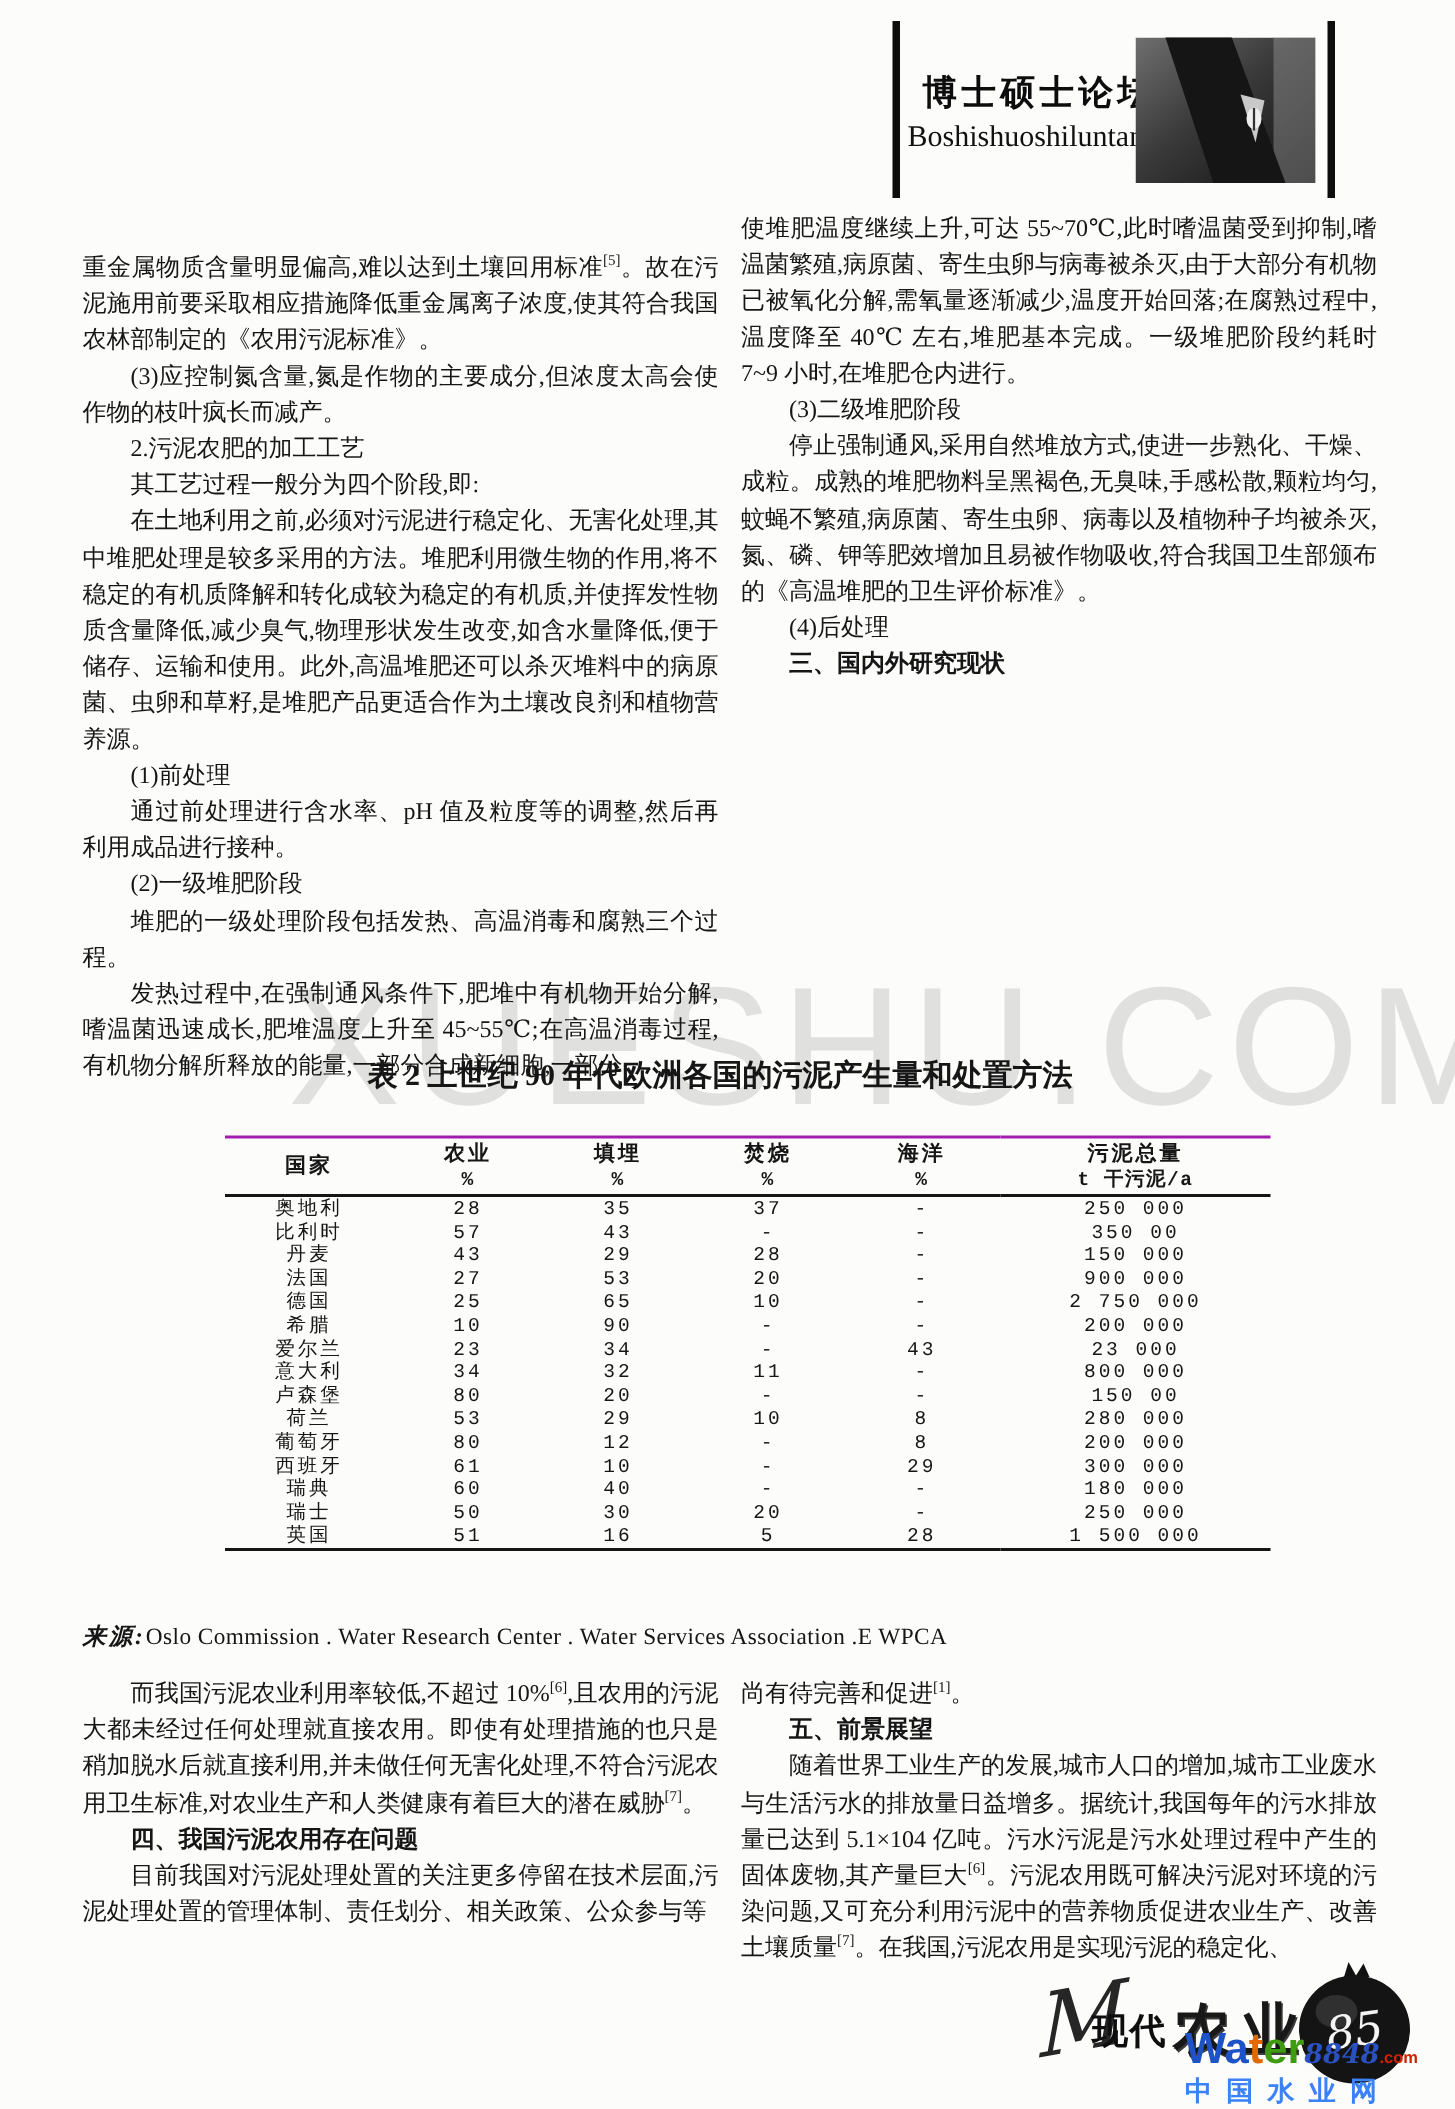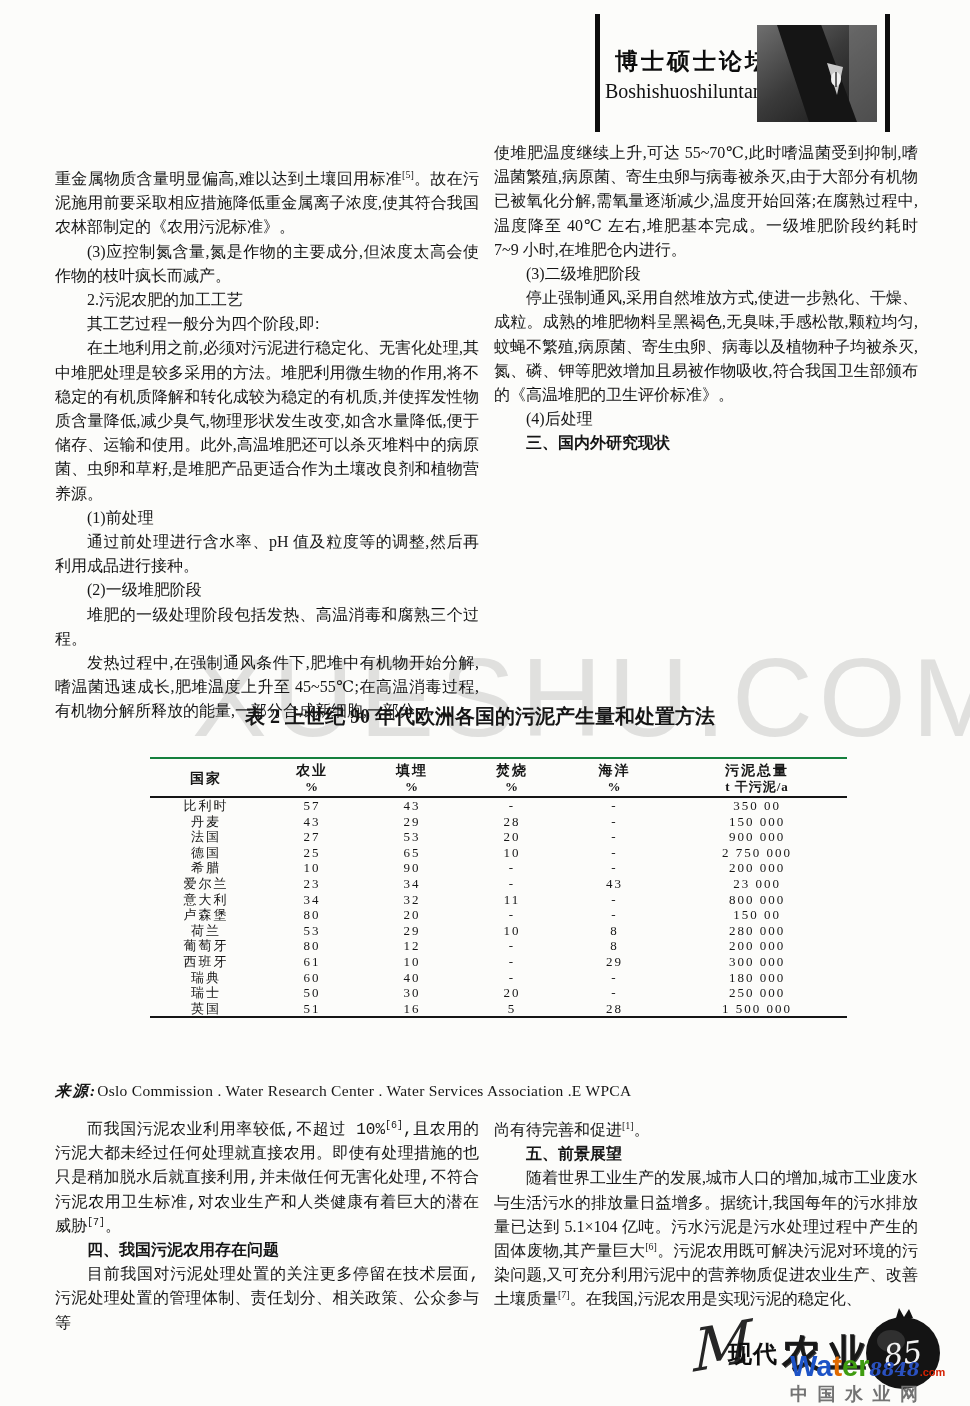--- a/index.html
+++ b/index.html
@@ -20,30 +20,30 @@
   
   .watermark-center{
     position:absolute; left:192px; top:642px; font-size:112px; line-height:112px;
     color:rgba(160,160,158,0.30); font-family:"Liberation Sans",sans-serif;
     letter-spacing:6px; white-space:nowrap; z-index:0; font-weight:400;
   }
   
   .col{position:absolute; width:424px; font-size:16px; line-height:24.2px; text-align:justify; z-index:1;}
   .col-top-left{left:55px; top:141px;margin-top:26px;}
   .col-top-right{left:494px; top:141px;}
-  .col-bottom-left{left:55px; top:1118px;font-family:Liberation Mono, monospace;}
+  .col-bottom-left{left:55px; top:1118px;}
   .col-bottom-right{left:494px; top:1118px;}
   .para{margin:0; text-indent:2em;}
   .para.flush{text-indent:0;}
   .para.bold{font-weight:bold;}
   .para sup{font-size:10px; line-height:0;}
   
   .table-title{position:absolute; left:150px; top:703px; width:660px; text-align:center; font-size:20px; font-weight:bold; z-index:1;}
   .table-wrap{position:absolute; left:150px; top:757px; width:697px; z-index:1;}
-  table.data-table{border-collapse:collapse; width:697px; border-top:2px solid #15803d; border-bottom:2px solid #151515; font-family:Liberation Serif, serif;}
+  table.data-table{border-collapse:collapse; width:697px; border-top:2px solid #a21caf; border-bottom:2px solid #151515; font-family:Liberation Mono, monospace;}
   table.data-table th{border-bottom:2px solid #151515; font-weight:bold; font-size:14px; padding:3px 0 2px 0; vertical-align:middle;}
   .th-name{line-height:17px; letter-spacing:2px;}
   .th-unit{line-height:15px; font-size:13px; font-weight:bold; letter-spacing:1px;}
   table.data-table td{font-size:13px; line-height:15.6px; padding:0; text-align:center; letter-spacing:2px; white-space:nowrap;}
   td.country{letter-spacing:3px; font-size:13.5px;}
   td.total{text-align:right; padding-right:30px; letter-spacing:1.5px;}
   col.c-country{width:112px;} col.c-pct{width:100px;} col.c-sea{width:105px;} col.c-total{width:180px;}
   .source-line{position:absolute; left:55px; top:1060px; font-size:15.5px; z-index:1; letter-spacing:0.3px;margin-top:21px;}
   .source-label{font-style:italic; font-weight:bold; letter-spacing:2px;}
   
@@ -139,20 +139,28 @@
               <div class="th-unit">%</div>
             </th>
             <th>
               <div class="th-name">污泥总量</div>
               <div class="th-unit">t 干污泥/a</div>
             </th>
           </tr>
         </thead>
       <tbody id="table-body">
           <tr>
+            <td class="country">奥地利</td>
+            <td class="num">28</td>
+            <td class="num">35</td>
+            <td class="num">37</td>
+            <td class="num">-</td>
+            <td class="total">250 000</td>
+          </tr>
+          <tr>
             <td class="country">比利时</td>
             <td class="num">57</td>
             <td class="num">43</td>
             <td class="num">-</td>
             <td class="num">-</td>
             <td class="total">350 00</td>
           </tr>
           <tr>
             <td class="country">丹麦</td>
             <td class="num">43</td>
@@ -279,16 +287,16 @@
   <div class="journal-prefix">现代</div>
   <div class="journal-name">农业</div>
   <svg class="page-badge" viewBox="0 0 92 82">
     <path d="M38,10 L41,0 L46,9 L51,1 L55,10 Z" fill="#111"></path>
     <ellipse cx="45" cy="45" rx="37" ry="36" fill="#141414"></ellipse>
     <ellipse cx="33" cy="33" rx="14" ry="11" fill="#3c3c3c" opacity="0.7"></ellipse>
     <text x="45" y="56" text-anchor="middle" font-size="30" font-style="italic" font-family="DejaVu Serif, serif" fill="#f4f4f4" transform="rotate(-8 45 45)" id="badge-num">85</text>
   </svg>
   <div class="water-logo">
     <div class="water-line1"><span class="water-word" id="water-letters"><span style="color: rgb(29, 83, 198);">W</span><span style="color: rgb(29, 83, 198);">a</span><span style="color: rgb(224, 106, 0);">t</span><span style="color: rgb(63, 156, 16);">e</span><span style="color: rgb(63, 156, 16);">r</span></span><span class="water-num" id="water-num" style="color: rgb(42, 81, 192);">8848</span><span class="water-tld" id="water-tld" style="color: rgb(212, 32, 0);">.com</span></div>
-    <div class="water-cn" id="water-cn" style="color: #737373;">中国水业网</div>
+    <div class="water-cn" id="water-cn" style="color: #3b82f6;">中国水业网</div>
   </div>
 
 </div>
 
 </body></html>

